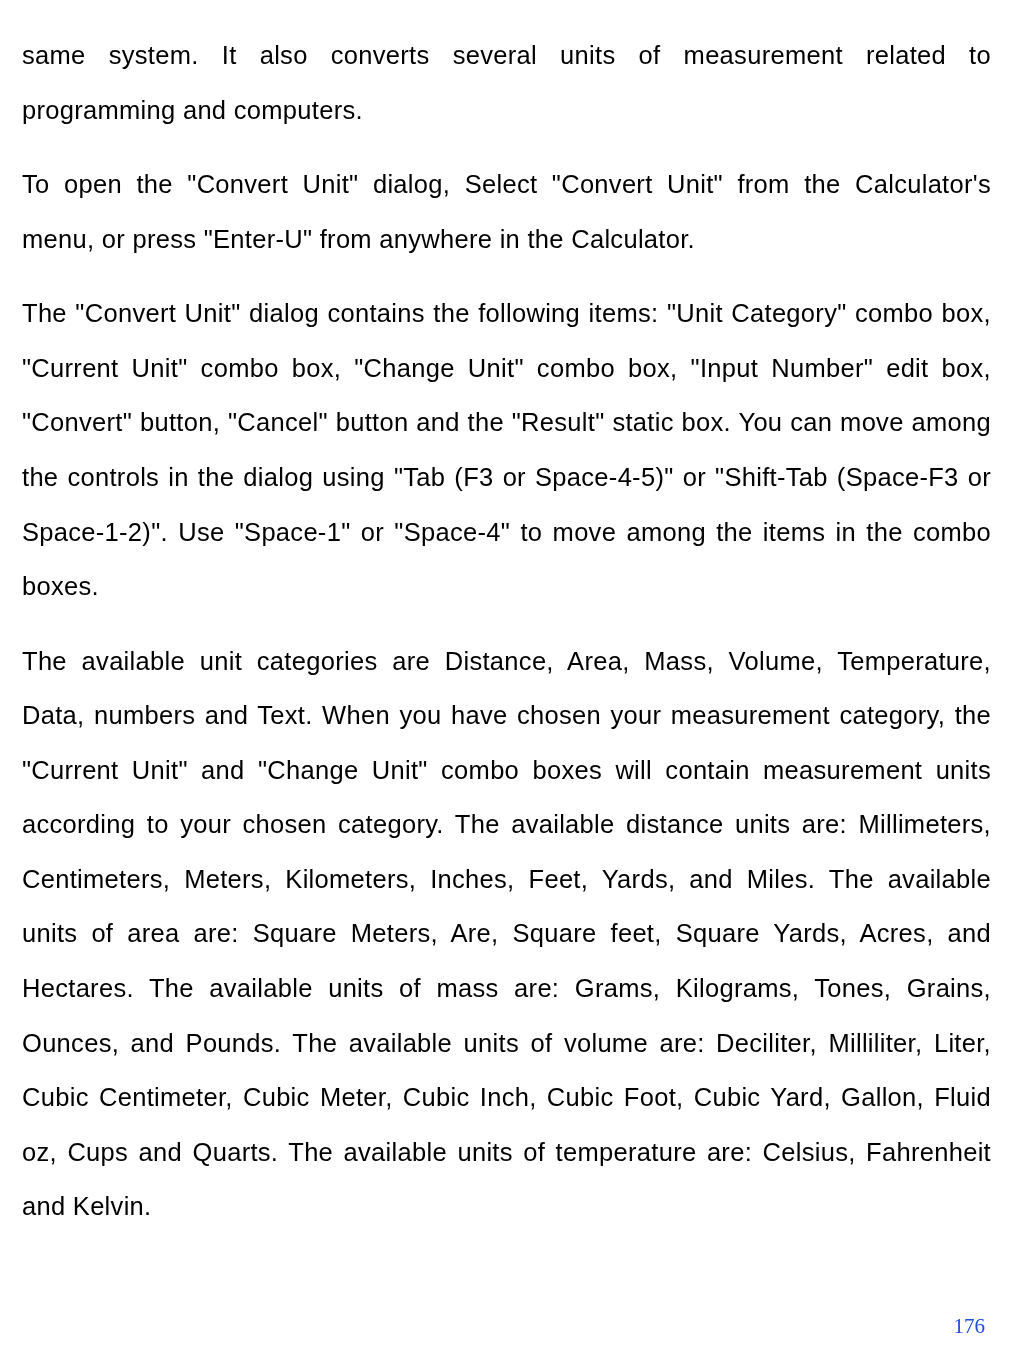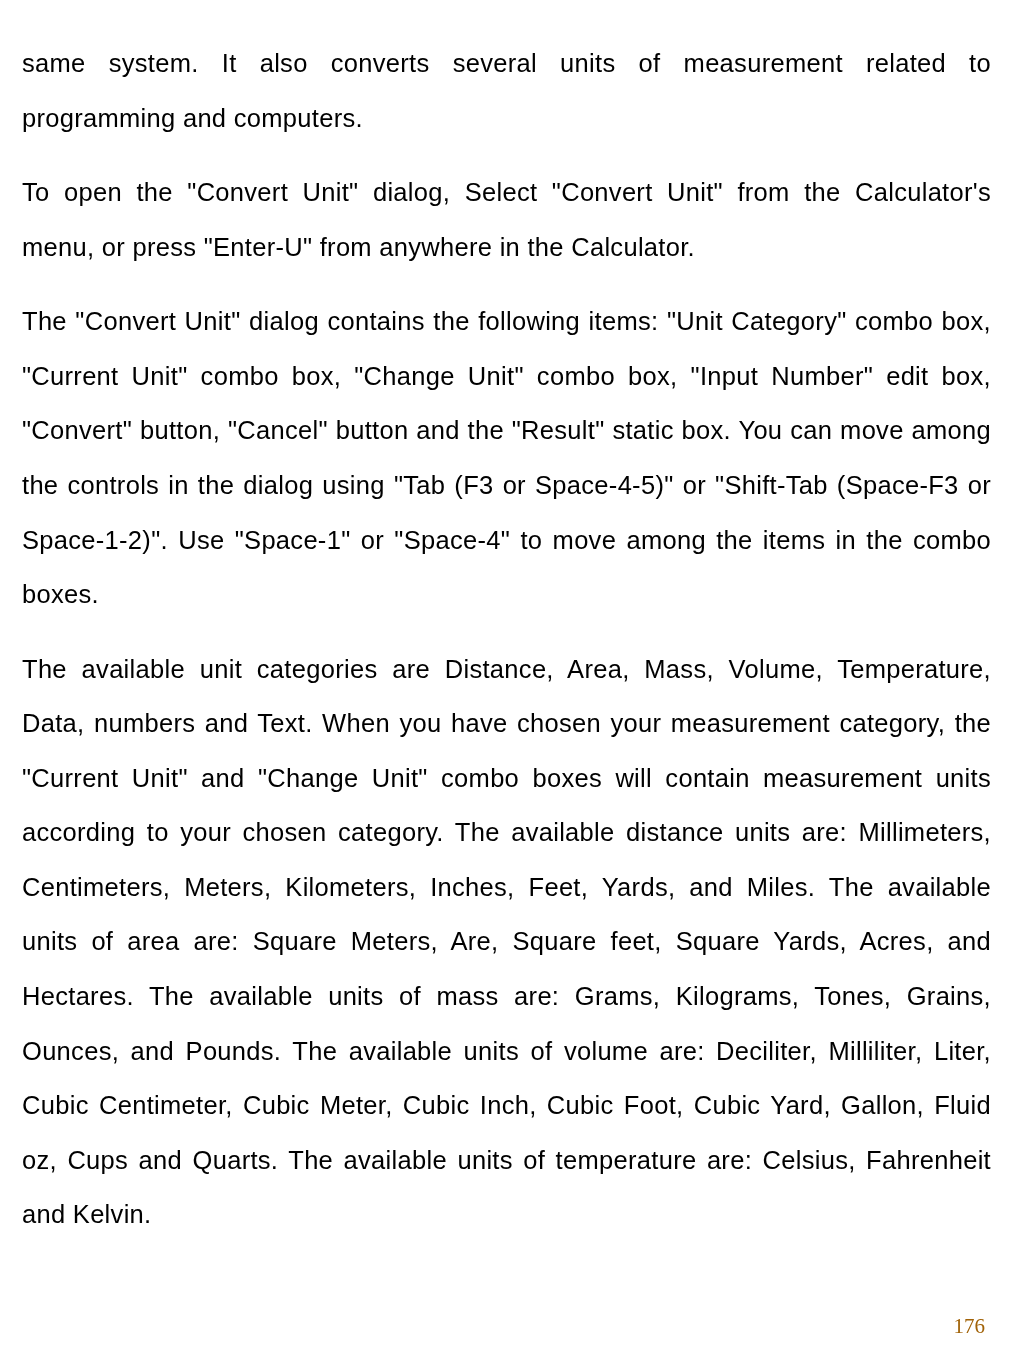--- a/index.html
+++ b/index.html
@@ -11,37 +11,37 @@
       padding: 0;
       width: 1011px;
       height: 1371px;
       font-family: Arial, Helvetica, sans-serif;
       background: #ffffff;
       color: #000000;
       position: relative;
       box-sizing: border-box;
     }
     .content {
-      padding: 36px 20px 0 22px;
+      padding: 28px 20px 0 22px;
       box-sizing: border-box;
     }
     p {
       font-size: 25.5px;
       line-height: 2.14;
       margin: 0 0 20px 0;
       text-align: justify;
       letter-spacing: 0.3px;
     }
     .page-number {
       position: absolute;
       bottom: 32px;
       right: 26px;
       font-family: "Times New Roman", Times, serif;
       font-size: 21px;
-      color: #a16207;
+      color: #1d4ed8;
     }
   </style>
 </head>
 <body>
 
 <div class="content">
   <p>same system. It also converts several units of measurement related to programming and computers.</p>
   <p>To open the "Convert Unit" dialog, Select "Convert Unit" from the Calculator's menu, or press "Enter-U" from anywhere in the Calculator.</p>
   <p>The "Convert Unit" dialog contains the following items: "Unit Category" combo box, "Current Unit" combo box, "Change Unit" combo box, "Input Number" edit box, "Convert" button, "Cancel" button and the "Result" static box. You can move among the controls in the dialog using "Tab (F3 or Space-4-5)" or "Shift-Tab (Space-F3 or Space-1-2)". Use "Space-1" or "Space-4" to move among the items in the combo boxes.</p>
   <p>The available unit categories are Distance, Area, Mass, Volume, Temperature, Data, numbers and Text. When you have chosen your measurement category, the "Current Unit" and "Change Unit" combo boxes will contain measurement units according to your chosen category. The available distance units are: Millimeters, Centimeters, Meters, Kilometers, Inches, Feet, Yards, and Miles. The available units of area are: Square Meters, Are, Square feet, Square Yards, Acres, and Hectares. The available units of mass are: Grams, Kilograms, Tones, Grains, Ounces, and Pounds. The available units of volume are: Deciliter, Milliliter, Liter, Cubic Centimeter, Cubic Meter, Cubic Inch, Cubic Foot, Cubic Yard, Gallon, Fluid oz, Cups and Quarts. The available units of temperature are: Celsius, Fahrenheit and Kelvin.</p>

